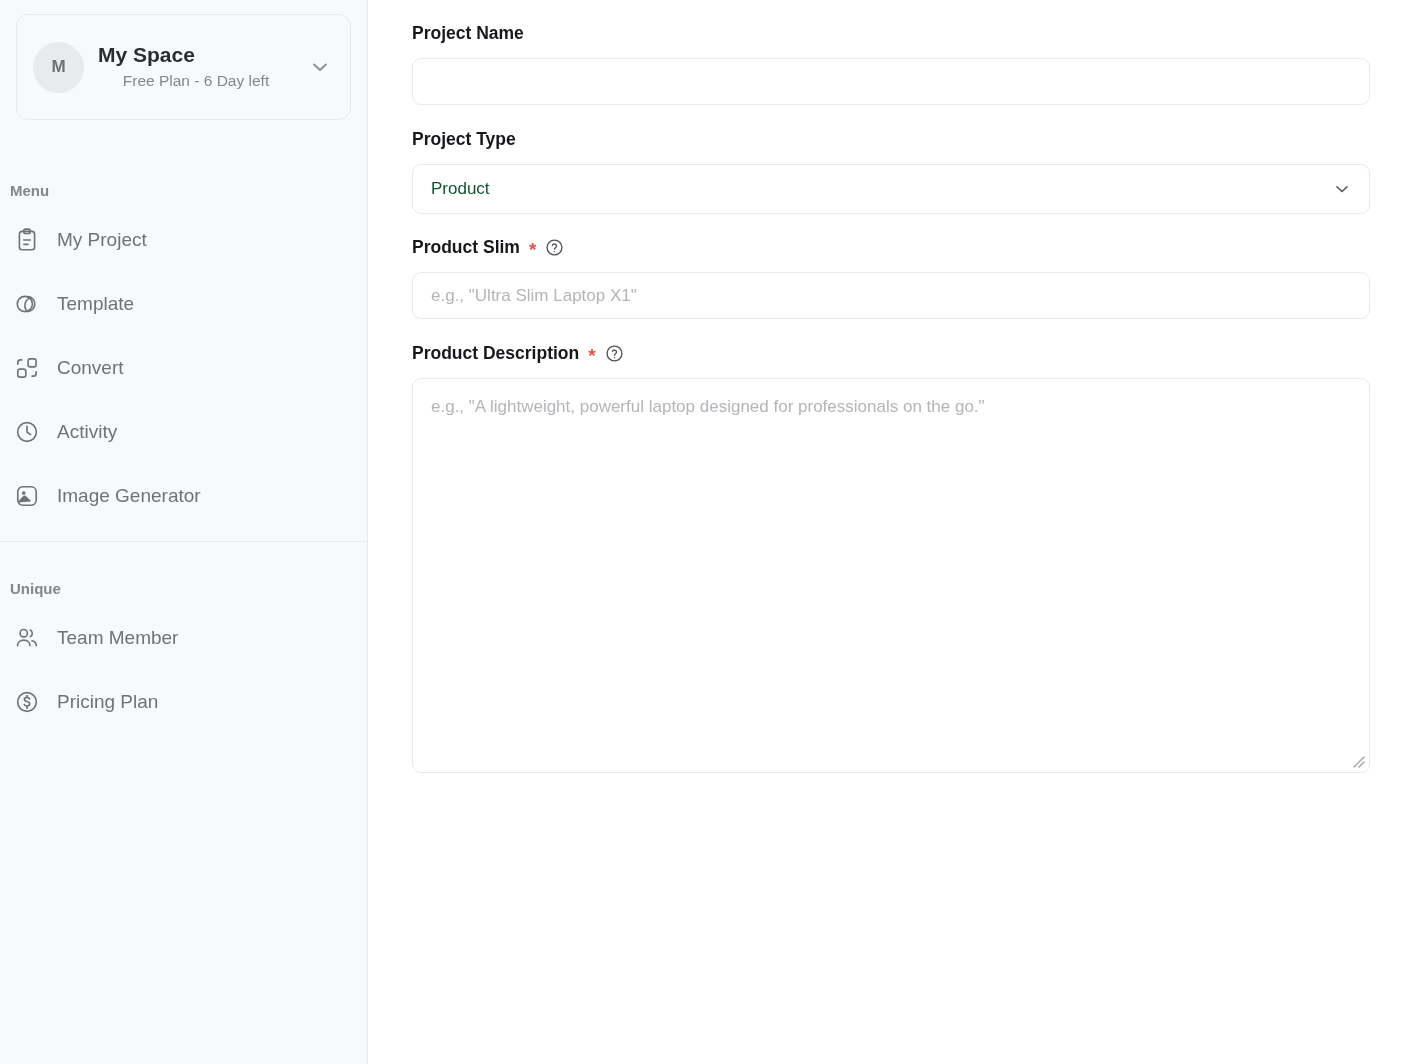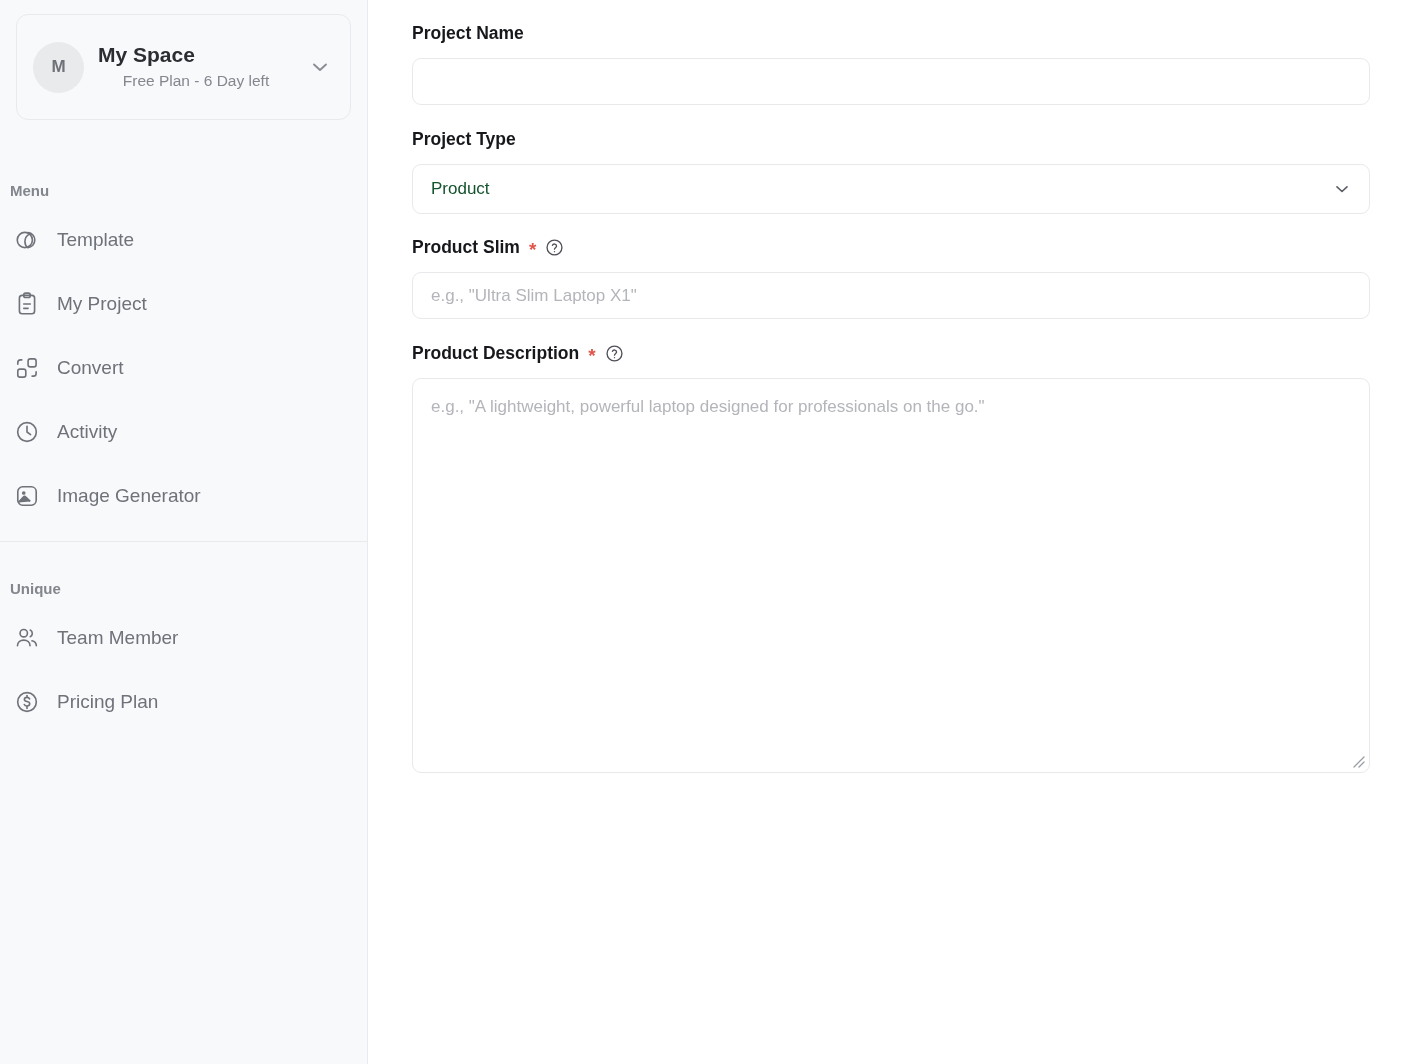--- a/index.html
+++ b/index.html
@@ -215,37 +215,37 @@
       </span>
     </div>
 
     <div class="section-label menu-head">Menu</div>
 
     <div class="nav-list">
 
       <div class="nav-item">
         <span class="nav-icon">
           <svg width="26" height="26" viewBox="0 0 24 24" fill="none" stroke="currentColor" stroke-width="1.5" stroke-linecap="round" stroke-linejoin="round">
-            <circle cx="10" cy="12" r="7"></circle>
-            <path d="M13 5.2c3.6.4 6.2 3.3 6.2 6.9 0 3.7-2.8 6.7-6.5 7-1.6-1.3-2.6-3.3-2.6-5.6 0-3 1.7-5.6 4.1-6.9z" fill="none"></path>
-          </svg>
-        </span>
-        <span class="nav-label">Template</span>
-      </div>
-
-      <div class="nav-item">
-        <span class="nav-icon">
-          <svg width="26" height="26" viewBox="0 0 24 24" fill="none" stroke="currentColor" stroke-width="1.5" stroke-linecap="round" stroke-linejoin="round">
             <rect x="5" y="4" width="14" height="17" rx="2.5"></rect>
             <rect x="9" y="2" width="6" height="4" rx="1.6"></rect>
             <line x1="9" y1="12" x2="15" y2="12"></line>
             <line x1="9" y1="16" x2="13" y2="16"></line>
           </svg>
         </span>
         <span class="nav-label">My Project</span>
+      </div>
+
+      <div class="nav-item">
+        <span class="nav-icon">
+          <svg width="26" height="26" viewBox="0 0 24 24" fill="none" stroke="currentColor" stroke-width="1.5" stroke-linecap="round" stroke-linejoin="round">
+            <circle cx="10" cy="12" r="7"></circle>
+            <path d="M13 5.2c3.6.4 6.2 3.3 6.2 6.9 0 3.7-2.8 6.7-6.5 7-1.6-1.3-2.6-3.3-2.6-5.6 0-3 1.7-5.6 4.1-6.9z" fill="none"></path>
+          </svg>
+        </span>
+        <span class="nav-label">Template</span>
       </div>
 
       <div class="nav-item">
         <span class="nav-icon">
           <svg width="26" height="26" viewBox="0 0 24 24" fill="none" stroke="currentColor" stroke-width="1.5" stroke-linecap="round" stroke-linejoin="round">
             <path d="M3.5 8.5V7a2.5 2.5 0 0 1 2.5-2.5h1.2"></path>
             <rect x="13" y="3.6" width="7.4" height="7.4" rx="2"></rect>
             <rect x="3.5" y="13" width="7.4" height="7.4" rx="2"></rect>
             <path d="M20.4 15.5V17a2.5 2.5 0 0 1-2.5 2.5h-1.2"></path>
           </svg>

